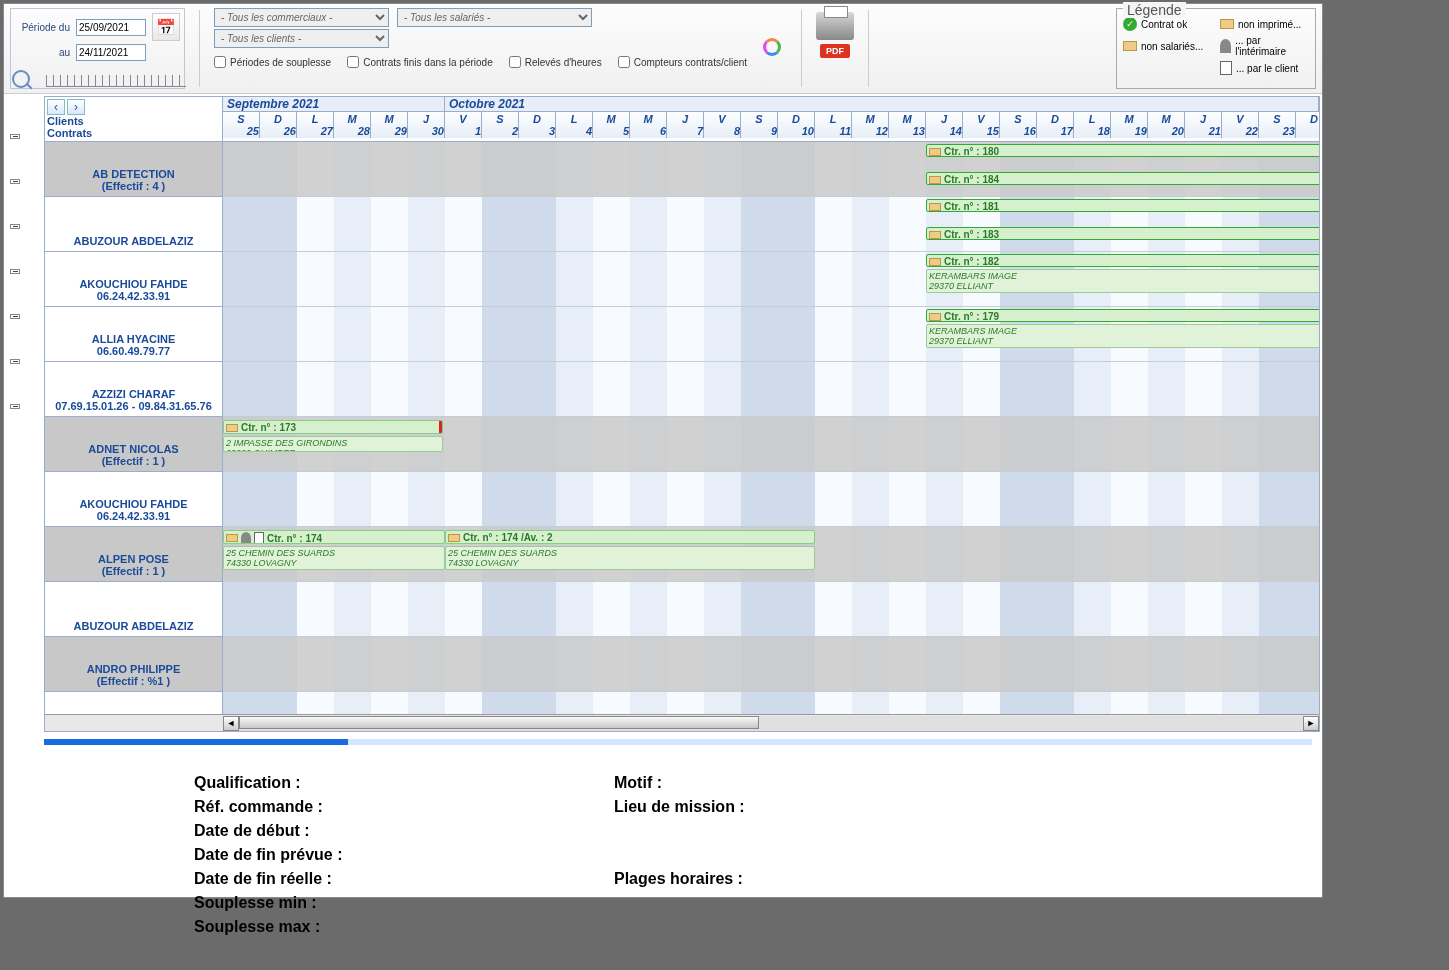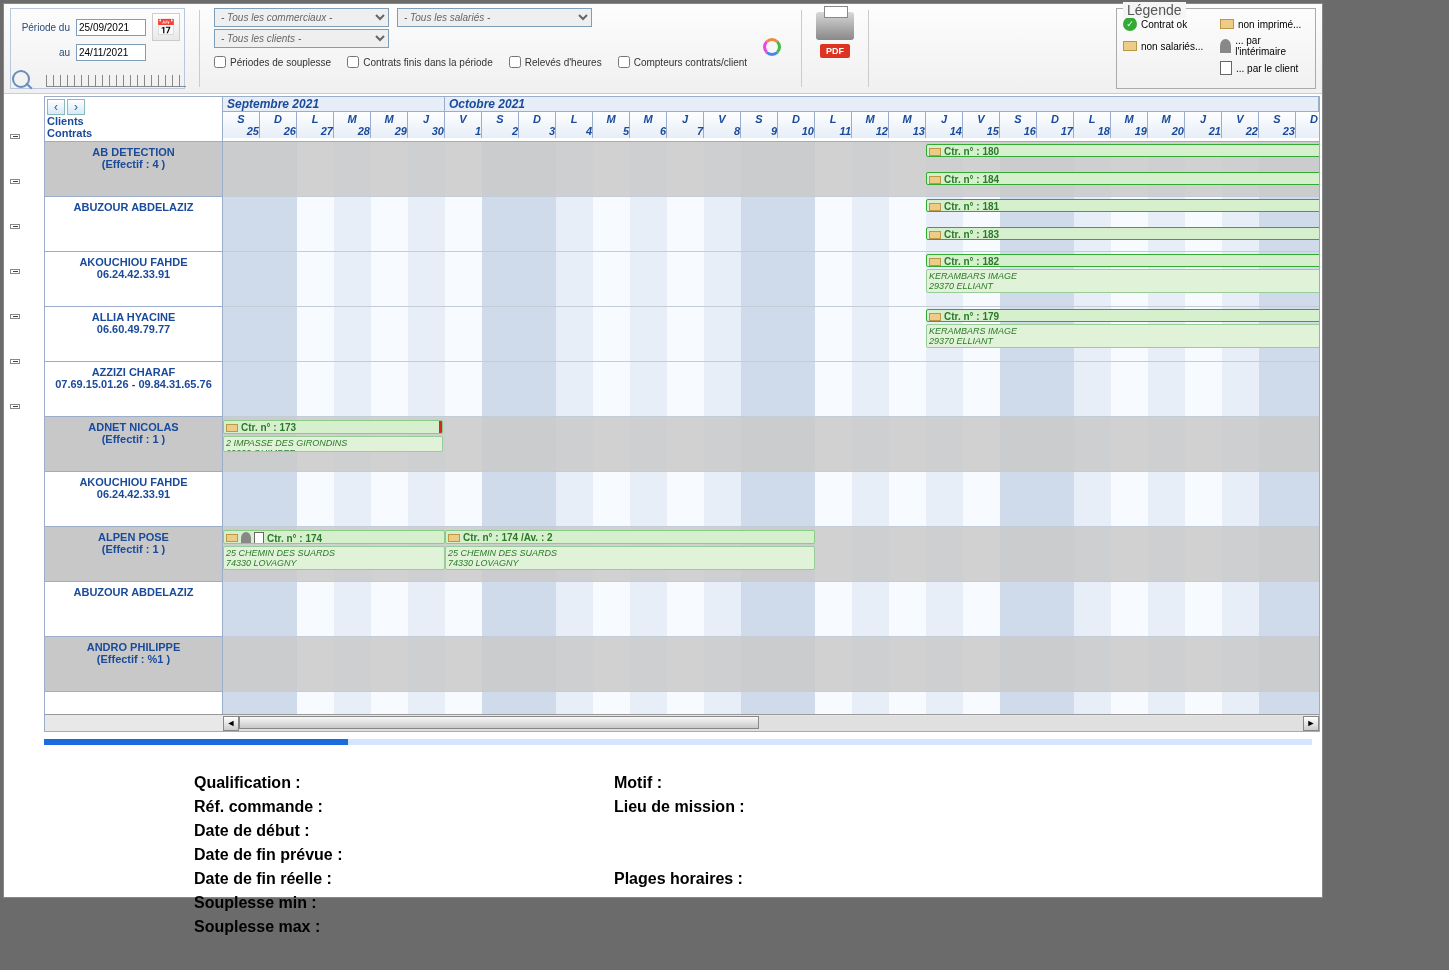--- a/index.html
+++ b/index.html
@@ -60,21 +60,21 @@
 .month-cell { color: #1a4a9a; font-weight: bold; font-style: italic; font-size: 12px; padding-left: 4px; border-right: 1px solid #9aaecb; border-bottom: 1px solid #9aaecb; }
 .month-sep { flex: 0 0 222px; background: #e7eef7; }
 .month-oct { flex: 1; background: #e7eef7; }
 .days-row { display: flex; }
 .day-col { width: 37px; flex-shrink: 0; text-align: center; border-right: 1px solid #9aaecb; color: #1a4a9a; font-weight: bold; font-style: italic; background: linear-gradient(#fdfeff,#e7eef7); padding: 1px 0; font-size: 11px; }
 .day-letter { display: block; }
 .day-num { display: block; text-align: right; }
 
 .gantt-body { flex: 1; overflow: hidden; display: flex; }
 .clients-col { width: 178px; flex-shrink: 0; border-right: 1px solid #9aaecb; }
-.client-row { border-bottom: 1px solid #9aaecb; display: flex; align-items: flex-start; justify-content: center; text-align: center; padding: 4px; }
+.client-row { border-bottom: 1px solid #9aaecb; display: flex; align-items: flex-end; justify-content: center; text-align: center; padding: 4px; }
 .client-header { background: #c8c8c8; color: #1a4a9a; font-weight: bold; height: 55px; font-size: 11px; }
 .client-person { background: #fff; color: #1a4a9a; font-weight: bold; height: 55px; font-size: 11px; }
 
 .timeline-body { flex: 1; position: relative; overflow: hidden; }
 .grid-bg { position: absolute; inset: 0; display: flex; }
 .grid-col { width: 37px; flex-shrink: 0; border-right: 1px solid transparent; }
 .grid-col.weekend { background: #cfdbea; }
 .grid-col.odd { background: #e7eef7; }
 .grid-col.even { background: #f7faff; }
 .hrow { position: absolute; left: 0; right: 0; border-bottom: 1px solid #c4ccd8; }

